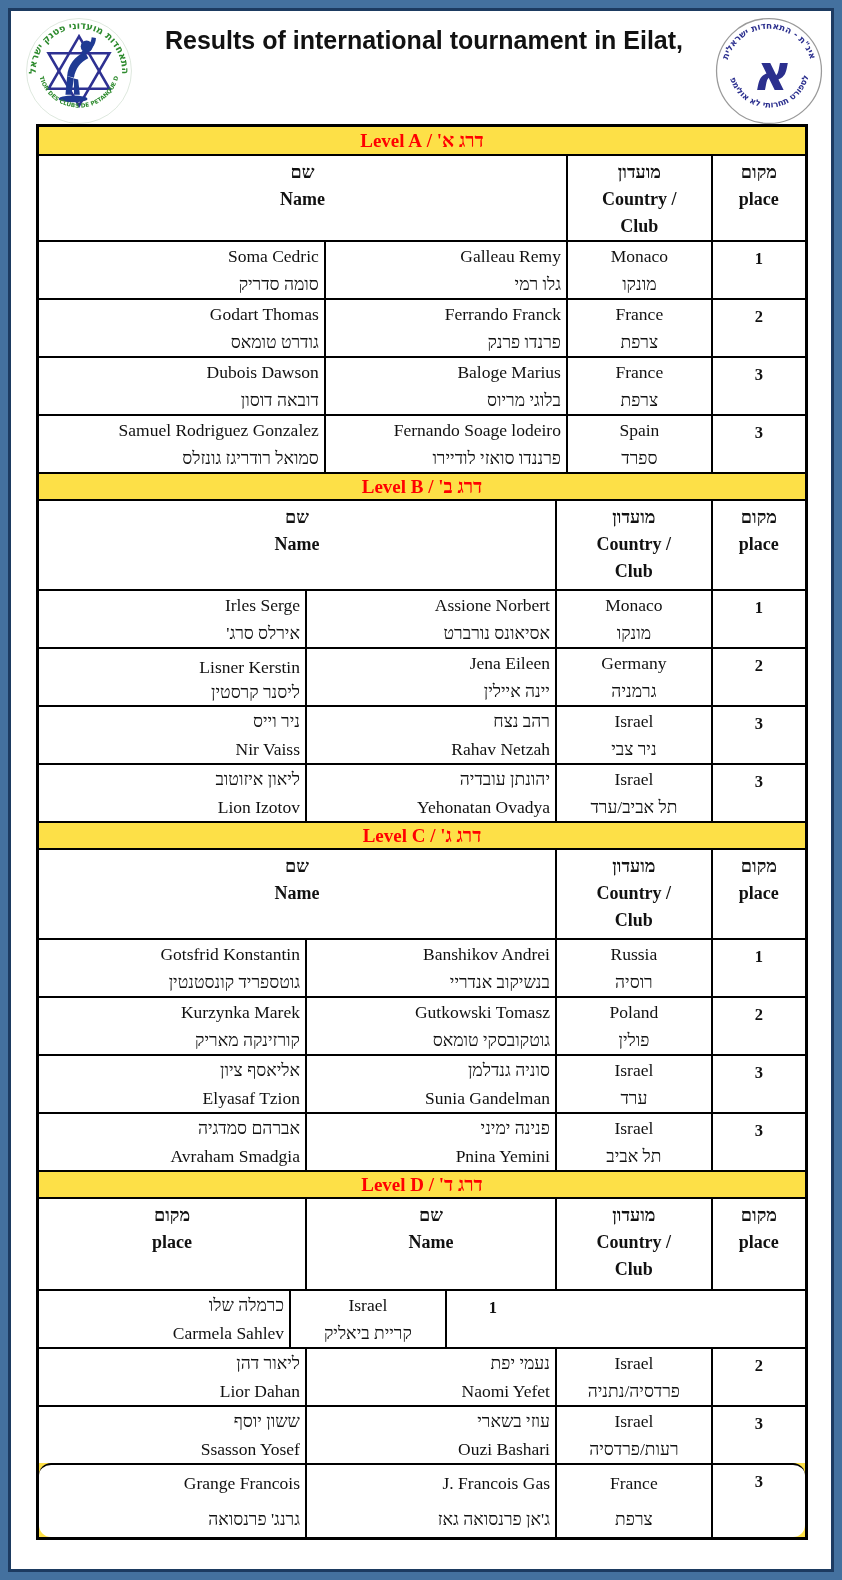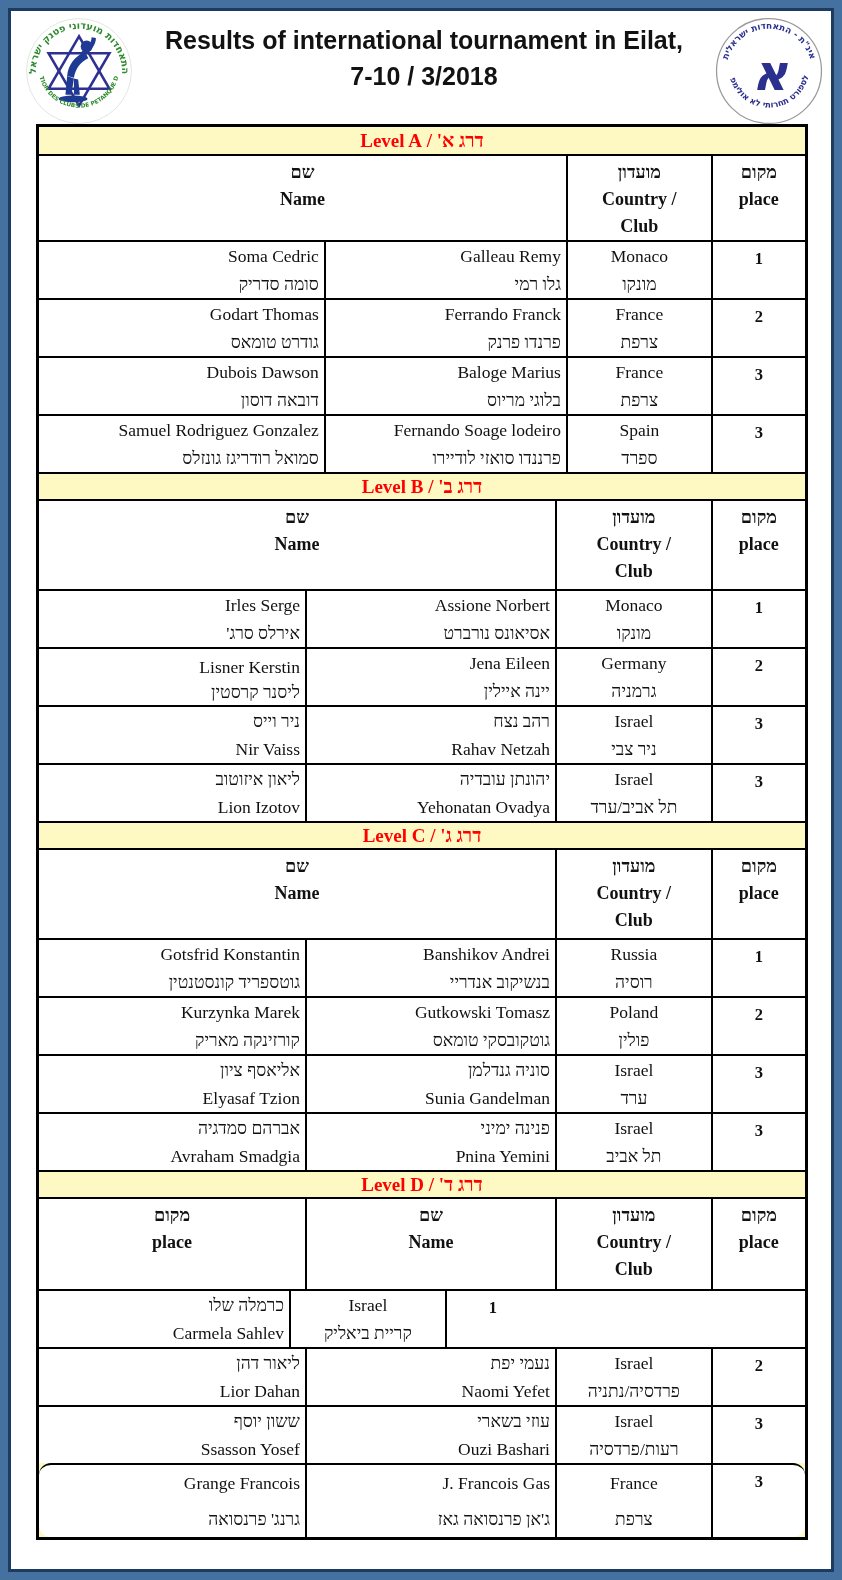--- a/index.html
+++ b/index.html
@@ -14,21 +14,21 @@
   }
   
   .hdr-band{display:flex;align-items:flex-start;padding:5px 2px 0 8px;height:108px;}
   .logo{width:120px;height:110px;flex:none;}
   .title-wrap{
     flex:1;text-align:center;padding-top:6px;
     font-family:"Liberation Sans","DejaVu Sans",sans-serif;
     font-weight:bold;font-size:25px;line-height:36px;color:#121212;
   }
   
-  .tbl{margin-left:25px;width:772px;border:3px solid #000;box-sizing:border-box;background:#fef9c3;}
+  .tbl{margin-left:25px;width:772px;border:3px solid #000;box-sizing:border-box;background:#fde047;}
   .sec-title{
     min-height:27px;display:flex;align-items:center;justify-content:center;gap:0;
     font-weight:bold;font-size:19px;color:#ff0000;border-top:2px solid #000;box-sizing:border-box;
   }
   .tbl > .sec-title:first-child{border-top:none;}
   .row{display:flex;border-top:2px solid #000;box-sizing:border-box;background:#fff;}
   .cell{border-left:2px solid #000;box-sizing:border-box;display:flex;flex-direction:column;min-width:0;}
   .row .cell:first-child{border-left:none;}
   .hrow .cell{align-items:center;padding-top:3px;font-weight:bold;}
   .hrow .line{font-size:18px;line-height:27px;font-weight:bold;}
@@ -69,21 +69,20 @@
       <text font-family="'DejaVu Sans',sans-serif" font-size="11.5" font-weight="bold" fill="#2e8b2e">
         <textPath href="#larcT" startOffset="50%" text-anchor="middle">התאחדות מועדוני פטנק ישראל</textPath>
       </text>
       <text font-family="'DejaVu Sans',sans-serif" font-size="6.8" font-weight="bold" fill="#2e8b2e">
         <textPath href="#larcB" startOffset="50%" text-anchor="middle">FEDERATION DES CLUBS DE PETANQUE D'ISRAEL</textPath>
       </text>
     </svg>
 
     <div class="title-wrap">
       <div>Results of international tournament in Eilat,</div>
-      <div>7-10 / 3/2018</div>
     </div>
 
     <svg class="logo" viewBox="0 0 130 130">
       <defs>
         <path id="rarcT" d="M 14 66 A 51 51 0 0 1 116 66"></path>
         <path id="rarcB" d="M 19 74 A 48 48 0 0 0 111 74"></path>
       </defs>
       <circle cx="65" cy="65" r="62" fill="#ffffff" stroke="#9a9a9a" stroke-width="1.5"></circle>
       <text x="66" y="88" text-anchor="middle" font-family="'DejaVu Sans',sans-serif" font-size="58" font-weight="bold" font-style="italic" fill="#2b2f8e">א</text>
       <text font-family="'DejaVu Sans',sans-serif" font-size="10.5" font-weight="bold" fill="#2b2f8e">

